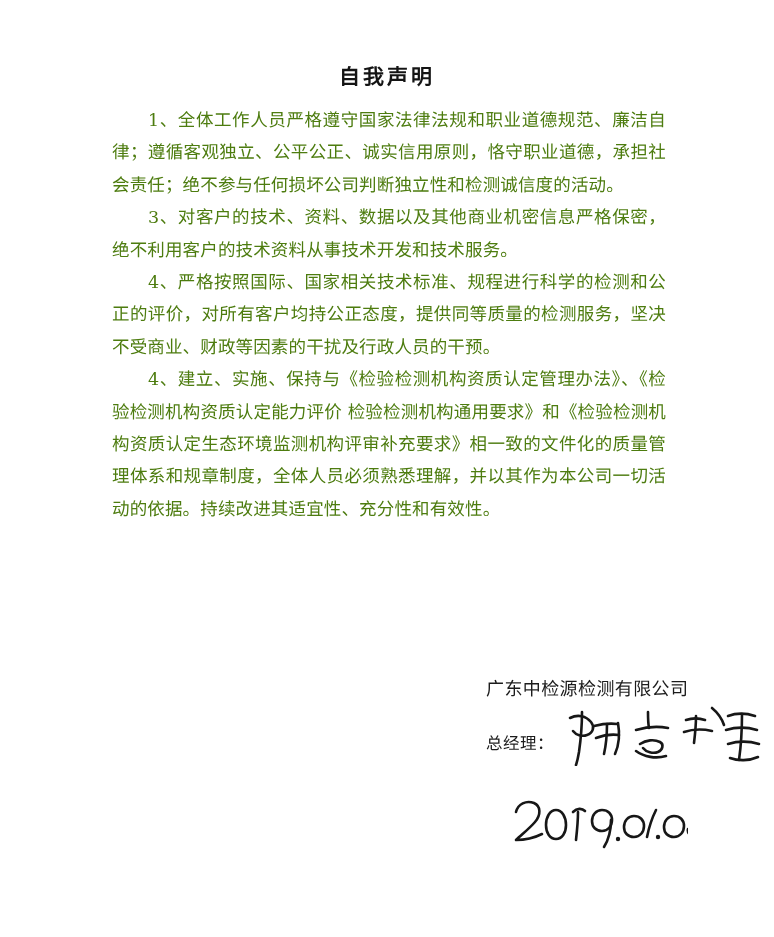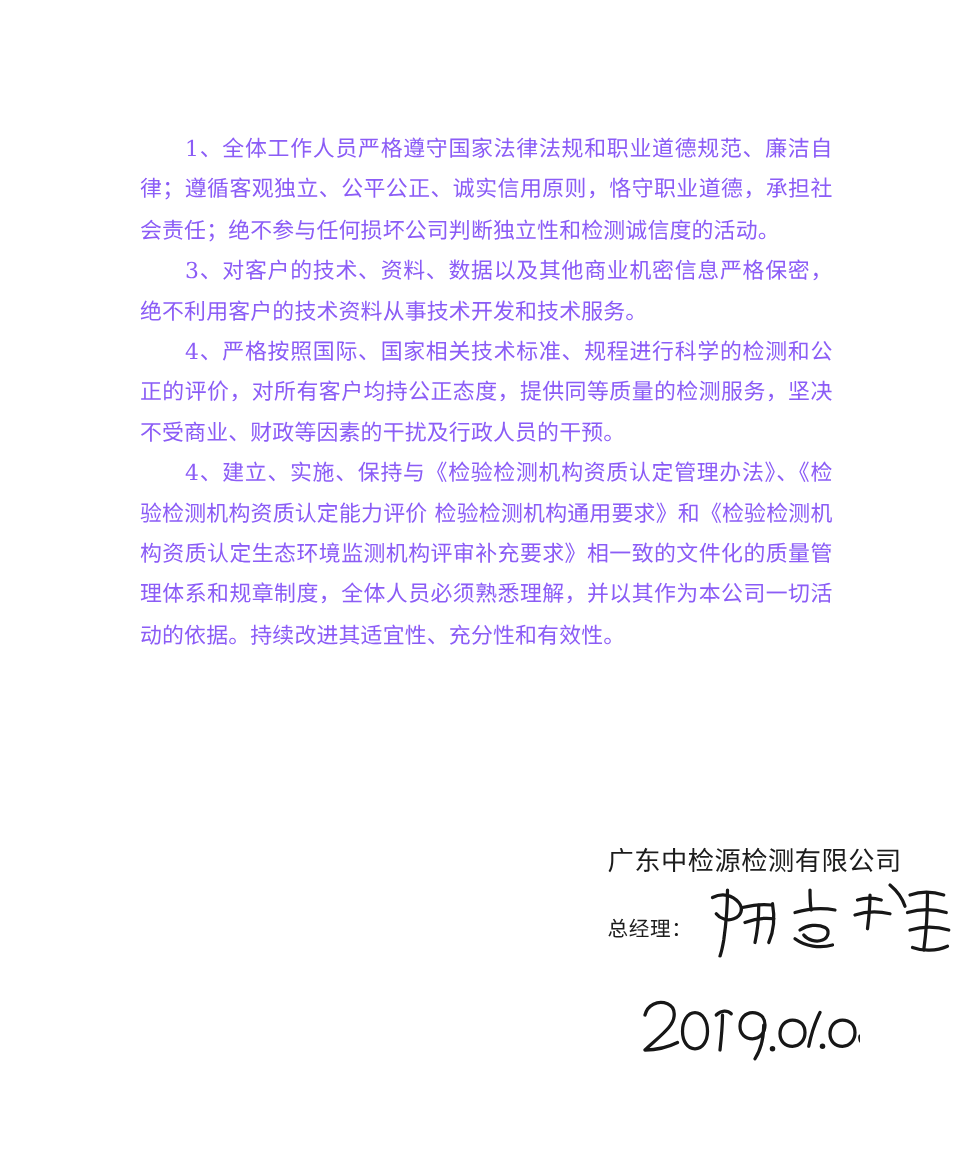--- a/index.html
+++ b/index.html
@@ -46,35 +46,35 @@
     width: 554px;
   }
 
   .para {
     margin: 0 0 0 0;
     font-size: 17.5px;
     line-height: 32.4px;
     text-align: justify;
     text-justify: inter-ideograph;
     text-indent: 36px;
-    color: #8b5cf6;
+    color: #4d7c0f;
     letter-spacing: 0.15px;
     font-family: "DejaVu Serif", "Liberation Serif", serif;
   }
 
   
   .sign-block {
     position: absolute;
     top: 676px;
     left: 486px;
     width: 288px;
   }
 
   .company-name {
-    font-size: 21px;
+    font-size: 18px;
     line-height: 26px;
     letter-spacing: 0.4px;
     color: #1c1c1c;
     white-space: nowrap;
     font-family: "DejaVu Serif", "Liberation Serif", serif;
   }
 
   .sign-row {
     position: relative;
     margin-top: 16px;
@@ -110,20 +110,21 @@
     fill: none;
     stroke-linecap: round;
     stroke-linejoin: round;
   }
 </style>
 </head>
 <body>
 
 <div class="page">
 
+  <div class="doc-title">自我声明</div>
 
   <div class="body-block">
     <p class="para">1、全体工作人员严格遵守国家法律法规和职业道德规范、廉洁自律；遵循客观独立、公平公正、诚实信用原则，恪守职业道德，承担社会责任；绝不参与任何损坏公司判断独立性和检测诚信度的活动。</p>
     <p class="para">3、对客户的技术、资料、数据以及其他商业机密信息严格保密，绝不利用客户的技术资料从事技术开发和技术服务。</p>
     <p class="para">4、严格按照国际、国家相关技术标准、规程进行科学的检测和公正的评价，对所有客户均持公正态度，提供同等质量的检测服务，坚决不受商业、财政等因素的干扰及行政人员的干预。</p>
     <p class="para">4、建立、实施、保持与《检验检测机构资质认定管理办法》、《检验检测机构资质认定能力评价 检验检测机构通用要求》和《检验检测机构资质认定生态环境监测机构评审补充要求》相一致的文件化的质量管理体系和规章制度，全体人员必须熟悉理解，并以其作为本公司一切活动的依据。持续改进其适宜性、充分性和有效性。</p>
   </div>
 
   <div class="sign-block">
 

